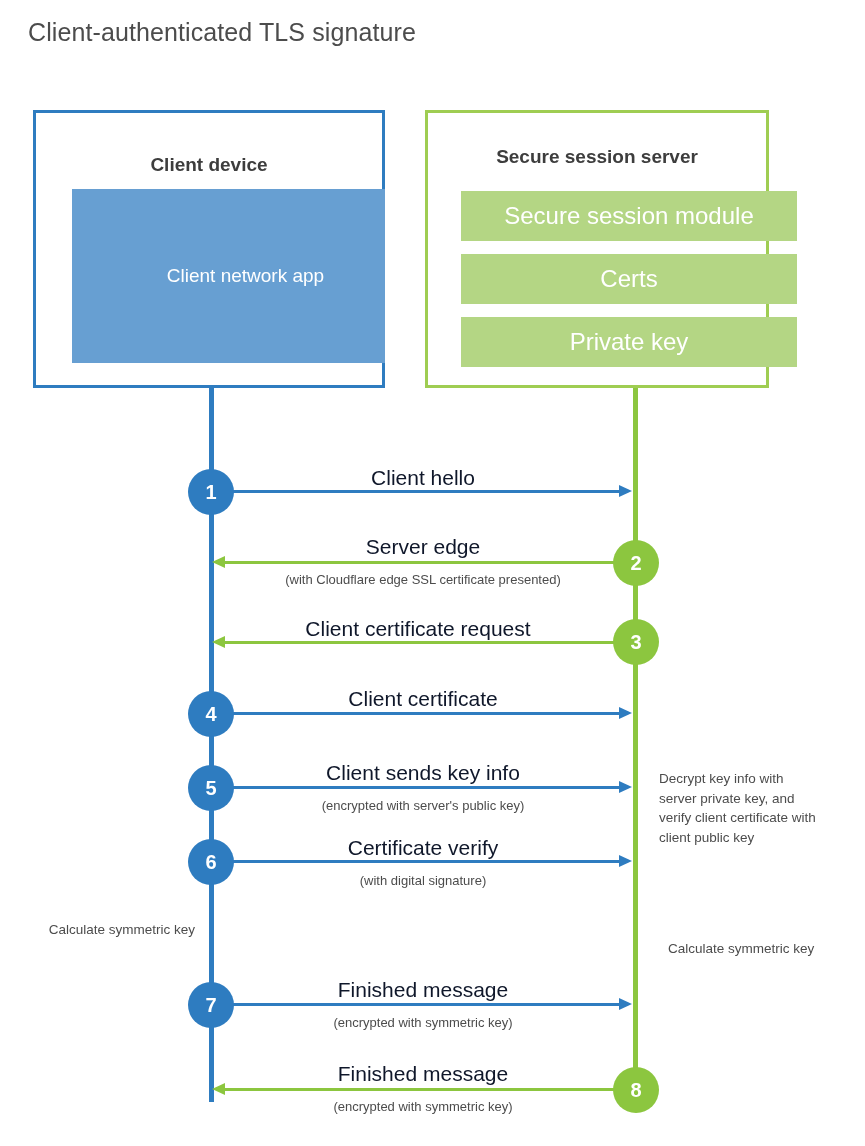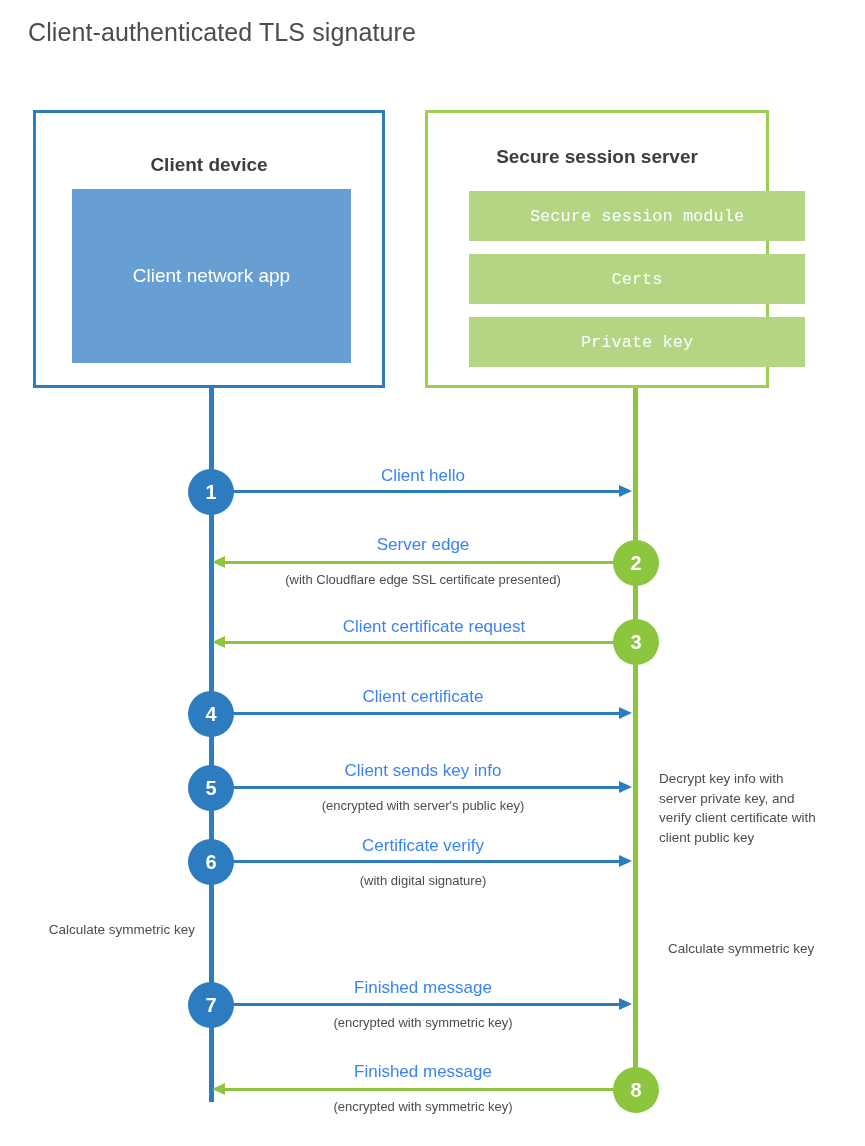--- a/index.html
+++ b/index.html
@@ -32,29 +32,29 @@
   }
   #client-box .party-title{top:33px;margin-top:8px;}
   #server-box .party-title{top:33px;}
 
   
   .client-app{
     position:absolute;left:36px;top:76px;width:279px;height:174px;
     background:#679fd2;
     display:flex;align-items:center;justify-content:center;
     text-align:center;line-height:1.3;
-    color:#ffffff;font-size:19px;
+    color:#ffffff;font-size:19px;padding-left:34px;
   }
 
   
   .server-bar{
-    position:absolute;left:41px;width:336px;height:50px;
+    position:absolute;left:33px;width:336px;height:50px;
     background:#b4d684;
     display:flex;align-items:center;justify-content:center;
-    color:#ffffff;font-size:17px;font-family:Liberation Mono, monospace;
+    color:#ffffff;font-size:24px;
   }
   #server-bar-0{top:78px;}
   #server-bar-1{top:141px;}
   #server-bar-2{top:204px;}
 
   
   .lifeline{position:absolute;width:5px;}
   #client-lifeline{left:209px;top:388px;height:714px;background:#2e7cc0;}
   #server-lifeline{left:633px;top:388px;height:702px;background:#8cc63f;}
 
@@ -73,21 +73,21 @@
   .arrow.blue{background:#2e7cc0;}
   .arrow.green{background:#8cc63f;}
   .arrow .head{position:absolute;top:-5px;width:0;height:0;
     border-top:6.5px solid transparent;border-bottom:6.5px solid transparent;}
   .arrow.blue .head{border-left:13px solid #2e7cc0;right:-12px;}
   .arrow.green .head{border-right:13px solid #8cc63f;left:-12px;}
 
   
   .msg-label{
     position:absolute;text-align:center;
-    font-size:17px;color:#3b82f6;white-space:nowrap;
+    font-size:21px;color:#0f172a;white-space:nowrap;
   }
   .msg-sub{
     position:absolute;text-align:center;
     font-size:13px;color:#4c4c4c;white-space:nowrap;
   }
 
   
   .side-note{
     position:absolute;font-size:13.5px;color:#4c4c4c;line-height:1.45;
   }
@@ -122,21 +122,21 @@
     </div>
   <div class="step-circle client-side" style="left:188px;top:469px;">1</div>
 
   <div class="msg-label" style="left:211px;top:535px;width:424px;">Server edge</div>
   <div class="arrow green" style="left:224px;top:561px;width:409px;">
       <span class="head"></span>
     </div>
   <div class="msg-sub" style="left:211px;top:572px;width:424px;text-align:center;">(with Cloudflare edge SSL certificate presented)</div>
   <div class="step-circle server-side" style="left:613px;top:540px;">2</div>
 
-  <div class="msg-label" style="left:222px;top:617px;width:424px;">Client certificate request</div>
+  <div class="msg-label" style="left:206px;top:617px;width:424px;">Client certificate request</div>
   <div class="arrow green" style="left:224px;top:641px;width:409px;">
       <span class="head"></span>
     </div>
   <div class="step-circle server-side" style="left:613px;top:619px;">3</div>
 
   <div class="msg-label" style="left:211px;top:687px;width:424px;">Client certificate</div>
   <div class="arrow blue" style="left:214px;top:712px;width:406px;">
       <span class="head"></span>
     </div>
   <div class="step-circle client-side" style="left:188px;top:691px;">4</div>

